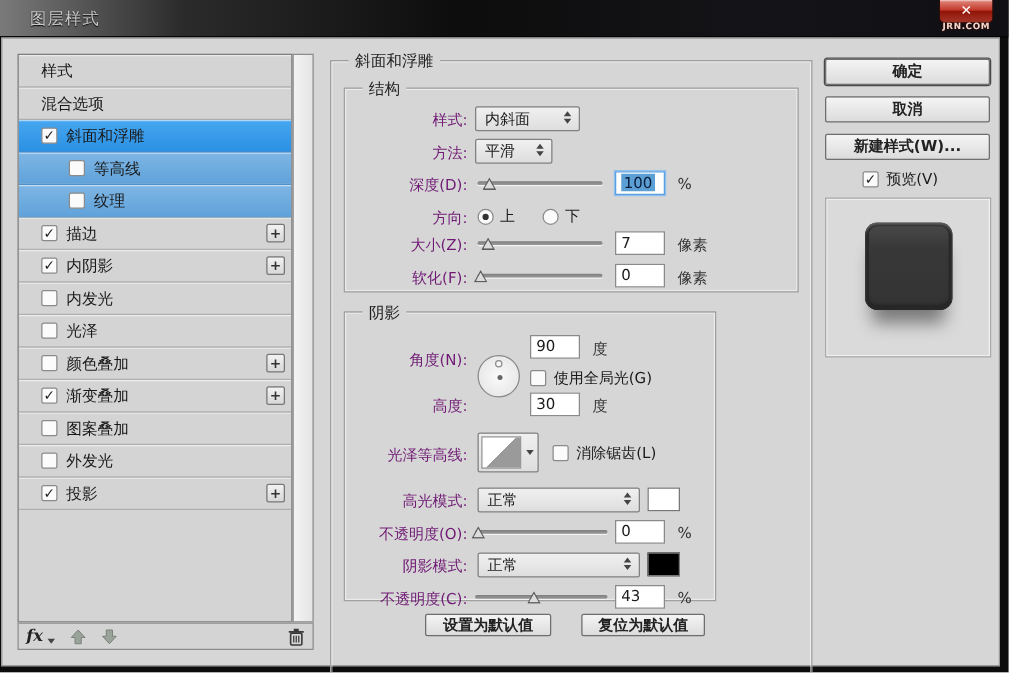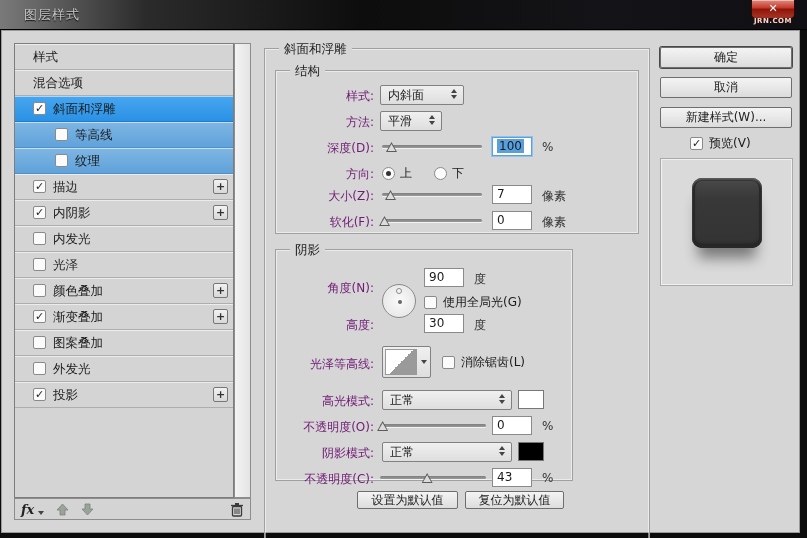--- a/index.html
+++ b/index.html
@@ -110,21 +110,21 @@
   .contour .thumb-img { position:absolute; left:2px; top:2px; width:32px; height:26px;
     background:linear-gradient(135deg,#ffffff 50%,#9a9a9a 50%); border:1px solid #999; }
   .contour .drop { position:absolute; right:3px; top:13px; width:0; height:0;
     border-left:3.5px solid transparent; border-right:3.5px solid transparent; border-top:4px solid #444; }
 
   .swatch { position:absolute; top:0; width:26px; height:19px; border:1px solid #777; cursor:pointer; }
 
   
   .btn { background:linear-gradient(#f4f4f4,#dcdcdc); border:1px solid #6e6e6e; border-radius:2px;
     font-size:12px; color:#222; text-align:center; cursor:pointer;
-    font-family:"DejaVu Sans","Liberation Sans",sans-serif; }
+    font-family:"DejaVu Sans","Liberation Sans",sans-serif;font-weight:bold; }
   .btn-default { box-shadow:0 0 0 1px #4a4a4a; }
 
   .def-btn { position:absolute; height:18px; line-height:16px; }
 
   
   .rc-btn { position:absolute; left:658px; width:132px; height:21px; line-height:19px; }
   .preview-check { position:absolute; left:688px; top:104px; display:flex; align-items:center; gap:6px; }
   .preview-box { position:absolute; left:658px; top:127px; width:133px; height:128px;
     background:#dadada; border:1px solid #aaa; box-shadow:inset 0 0 0 1px rgba(255,255,255,.6); }
   .preview-thumb { position:absolute; left:31px; top:19px; width:70px; height:70px; border-radius:10px;
@@ -376,21 +376,21 @@
           <span class="rlabel">不透明度(C):</span>
           <div class="slider" style="left: 104px; width: 106px; --p: 44%;">
             <span class="track"></span>
               <span class="thumb"></span>
           </div>
           <div class="vbox" style="left:216px;"><span>43</span></div>
           <span class="unit" style="left:266px;">%</span>
         </div>
       </div>
 
-      <button class="btn def-btn" style="left:92px; top:442px; width:101px;">设置为默认值</button>
+      <button class="btn def-btn" style="left:75px; top:442px; width:101px;">设置为默认值</button>
       <button class="btn def-btn" style="left:200px; top:442px; width:99px;">复位为默认值</button>
     </div>
 
     <button class="btn rc-btn btn-default" style="top:16px;">确定</button>
     <button class="btn rc-btn" style="top:46px;">取消</button>
     <button class="btn rc-btn" style="top:76px;text-align:center;">新建样式(W)...</button>
 
     <div class="preview-check">
       <span class="cb checked">
           <i class="mark">✓</i>

